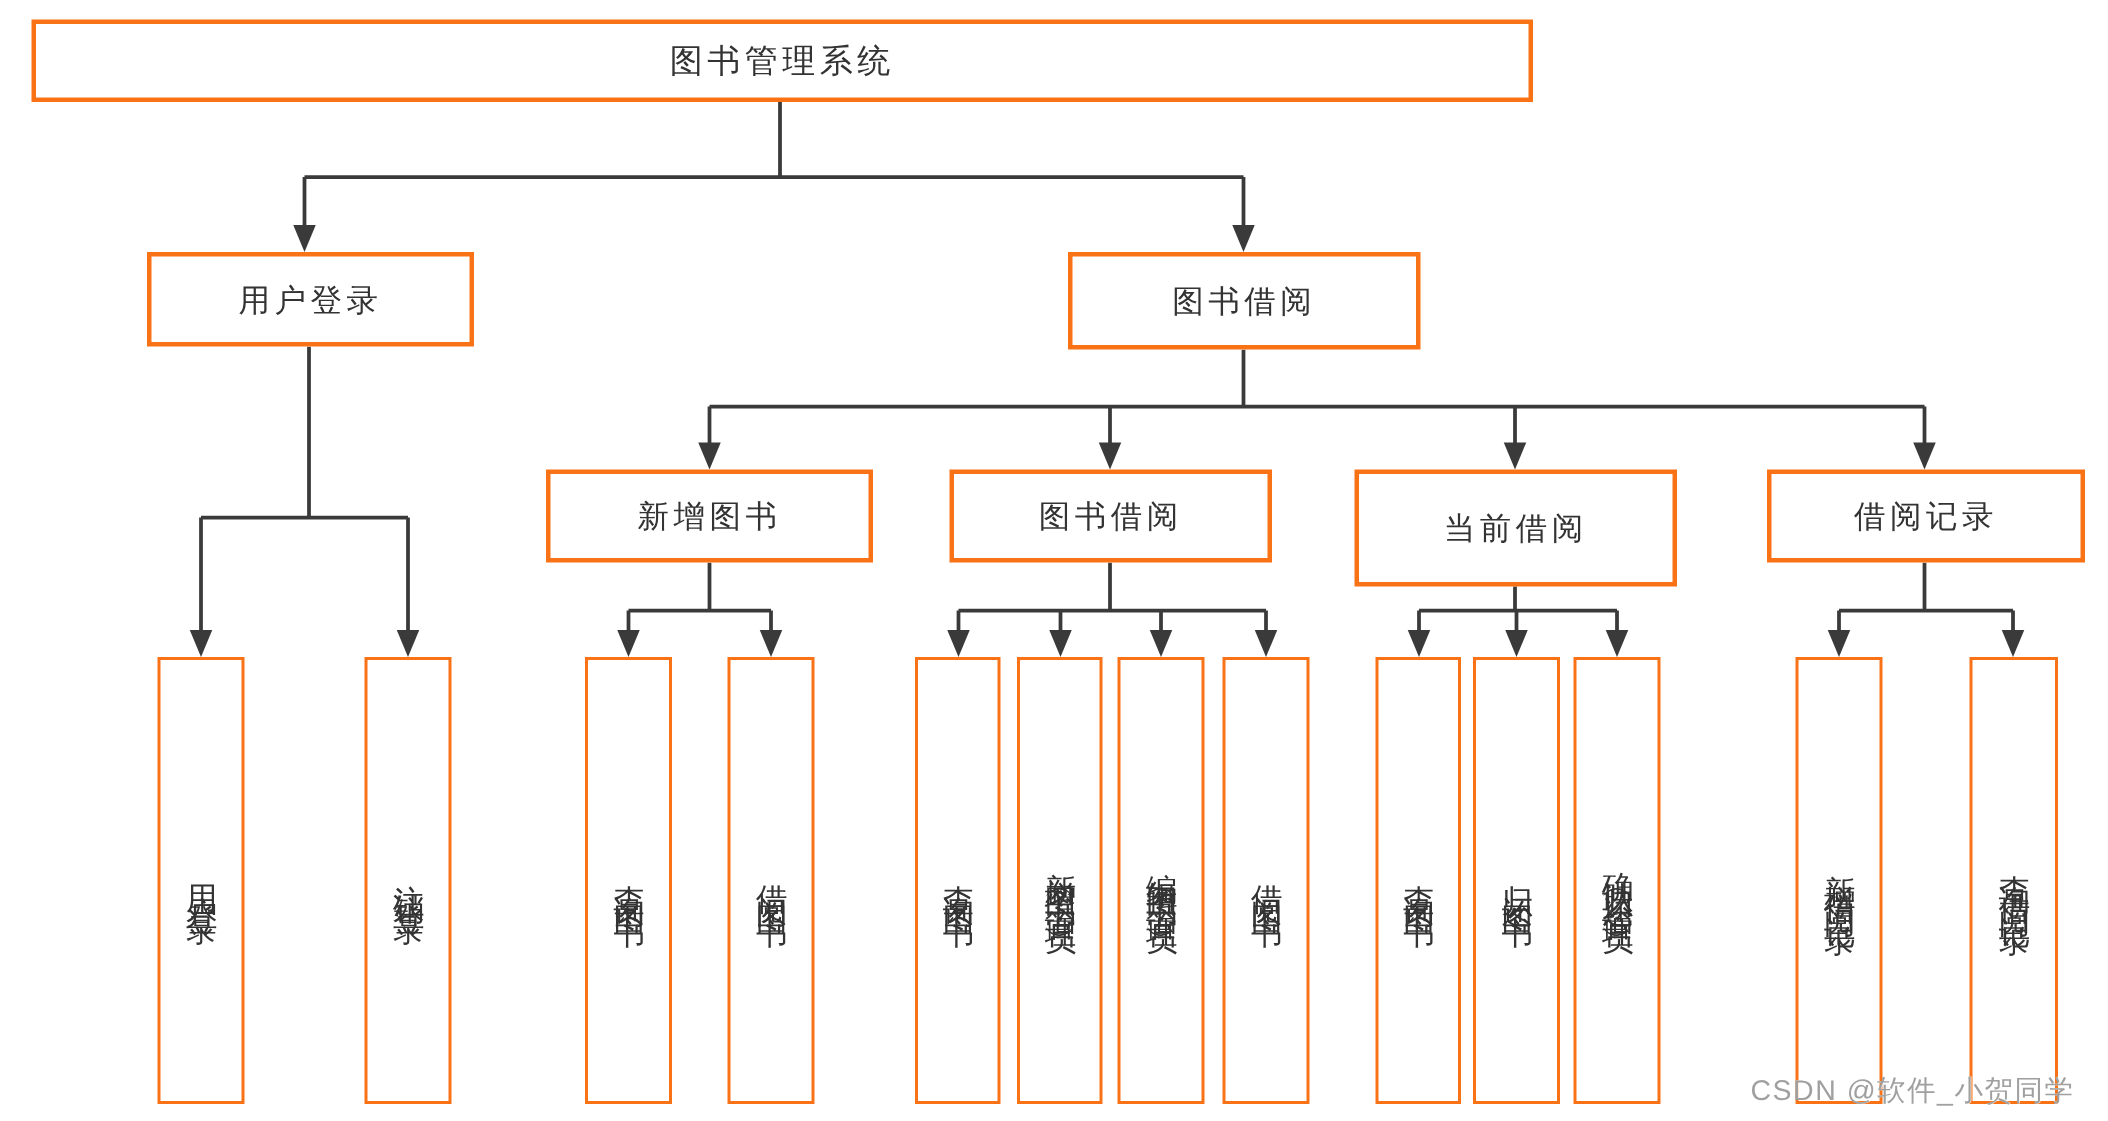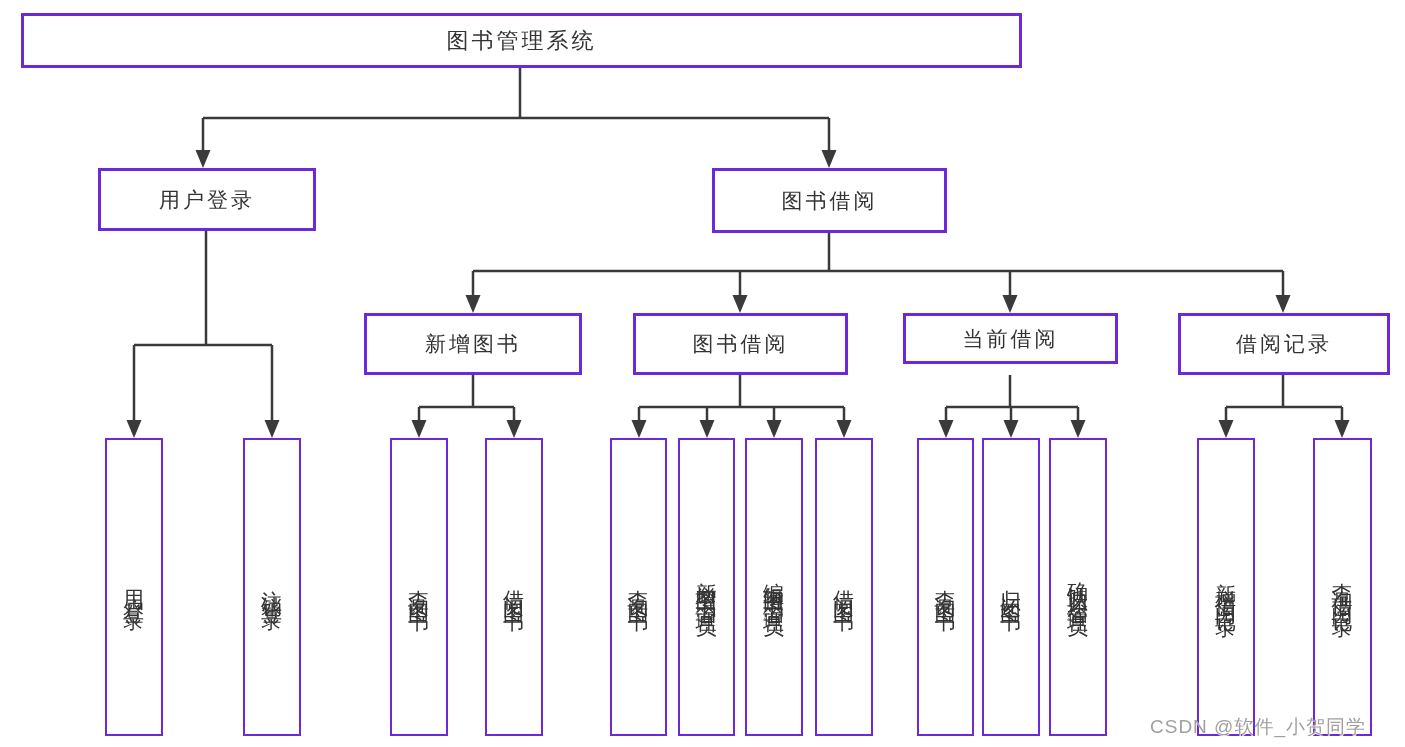--- a/index.html
+++ b/index.html
@@ -7,21 +7,21 @@
     position:relative;
     width:1405px;height:747px;
     background:#ffffff;
     font-family:"Liberation Sans", sans-serif;
     overflow:hidden;
   }
   .connector-layer{position:absolute;left:0;top:0;width:1405px;height:747px;}
   .box{
     position:absolute;
     background:#ffffff;
-    border:3px solid #6d28d9;
+    border:3px solid #f97316;
     display:flex;align-items:center;justify-content:center;
     box-sizing:border-box;
     color:#333333;
     z-index:2;
   }
   .box span{white-space:nowrap;}
   .root-box{font-size:22px;letter-spacing:3px;}
   .mid-box{font-size:21px;letter-spacing:3px;}
   .leaf-box{border-width:2.5px;}
   .vtext{
@@ -29,21 +29,21 @@
     text-orientation:mixed;
     font-size:21px;
     letter-spacing:7px;
     color:#333333;
     line-height:1;
   }
   .watermark{
     position:absolute;
     left:1150px;top:714px;
     width:250px;
-    text-align:left;
+    text-align:center;
     font-size:19px;
     color:#a0a0a0;
     letter-spacing:1px;
     z-index:5;
     text-shadow:0.5px 0.5px 0 rgba(255,255,255,0.9);
     white-space:nowrap;
   }
 </style>
 </head>
 <body>
@@ -103,21 +103,21 @@
   <div class="box mid-box" style="left:712px;top:168px;width:235px;height:65px">
     <span>图书借阅</span>
   </div>
 
   <div class="box mid-box" style="left:364px;top:313px;width:218px;height:62px">
     <span>新增图书</span>
   </div>
   <div class="box mid-box" style="left:633px;top:313px;width:215px;height:62px">
     <span>图书借阅</span>
   </div>
-  <div class="box mid-box" style="left:903px;top:313px;width:215px;height:51px">
+  <div class="box mid-box" style="left:903px;top:313px;width:215px;height:78px">
     <span>当前借阅</span>
   </div>
   <div class="box mid-box" style="left:1178px;top:313px;width:212px;height:62px">
     <span>借阅记录</span>
   </div>
 
   <div class="box leaf-box" style="left:105px;top:438px;width:58px;height:298px">
     <span class="vtext">用户登录</span>
   </div>
   <div class="box leaf-box" style="left:243px;top:438px;width:58px;height:298px">

